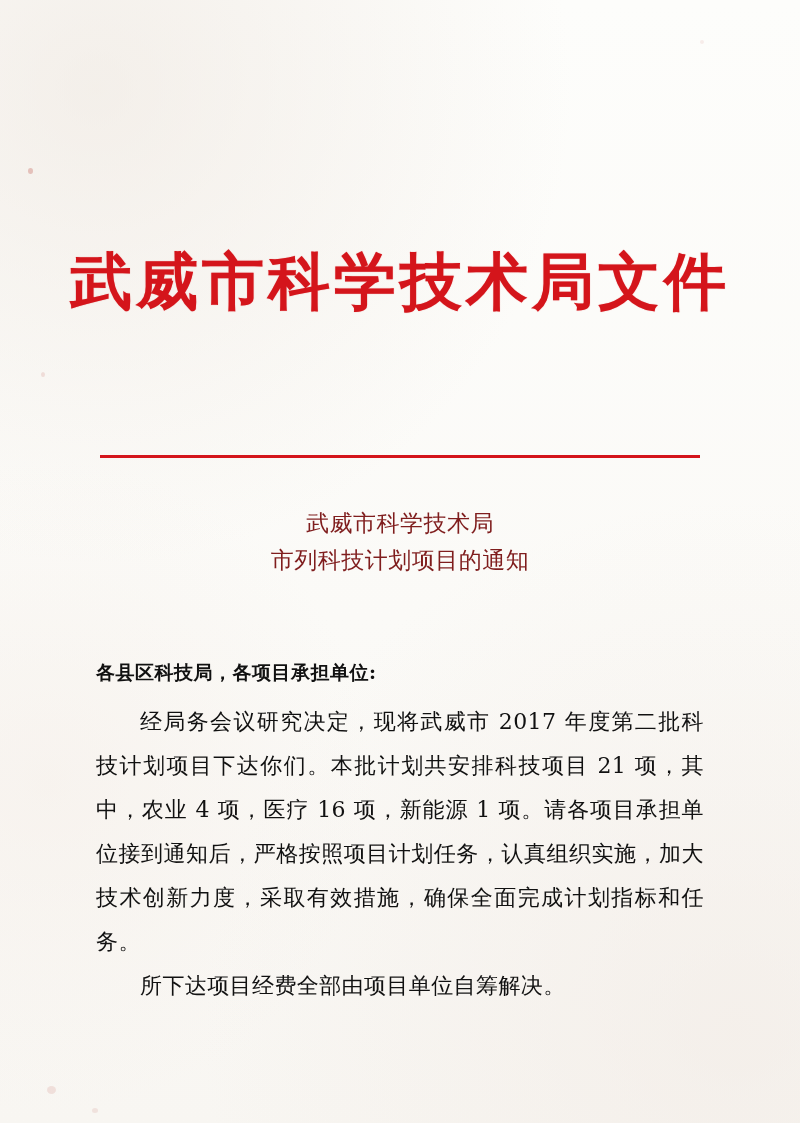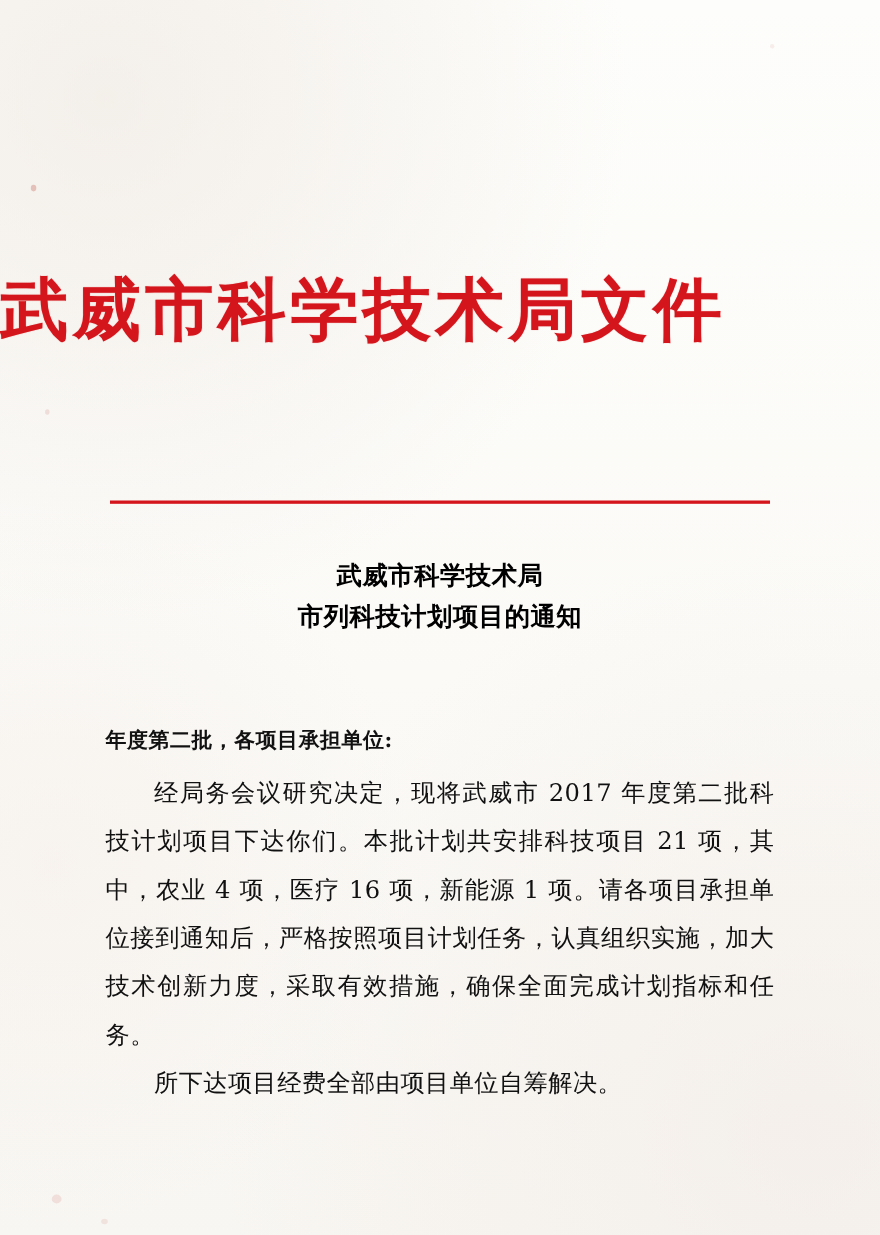--- a/index.html
+++ b/index.html
@@ -37,20 +37,21 @@
     inset: 0;
     padding: 0 96px;
     box-sizing: border-box;
   }
 
   .doc-title {
     position: absolute;
     top: 248px;
     left: 0;
     right: 0;
+    text-align: center;
     color: #d4151b;
     font-family: "DejaVu Serif", "Liberation Serif", serif;
     font-weight: bold;
     font-size: 62px;
     letter-spacing: 4px;
     line-height: 1.1;
     text-shadow: 0 0 1px rgba(212,21,27,0.45);
   }
 
   .doc-number {
@@ -72,24 +73,24 @@
     height: 2.5px;
     background: #d4151b;
   }
 
   .headline {
     position: absolute;
     top: 505px;
     left: 0;
     right: 0;
     text-align: center;
-    font-weight: bold;
+    font-weight: normal;
     font-size: 23px;
     line-height: 1.62;
-    color: #000000;
+    color: #7f1d1d;
     letter-spacing: 0.5px;
   }
 
   .salutation {
     position: absolute;
     top: 660px;
     left: 96px;
     font-size: 19px;
     color: #111;
     font-weight: bold;
@@ -129,20 +130,20 @@
   <div class="doc-title">武威市科学技术局文件</div>
 
 
   <div class="red-rule"></div>
 
   <div class="headline">
     <div>武威市科学技术局</div>
     <div>市列科技计划项目的通知</div>
   </div>
 
-  <div class="salutation">年度第二批，各项目承担单位:</div>
+  <div class="salutation">各县区科技局，各项目承担单位:</div>
 
   <div class="body-text">
     <p class="para">经局务会议研究决定，现将武威市 2017 年度第二批科技计划项目下达你们。本批计划共安排科技项目 21 项，其中，农业 4 项，医疗 16 项，新能源 1 项。请各项目承担单位接到通知后，严格按照项目计划任务，认真组织实施，加大技术创新力度，采取有效措施，确保全面完成计划指标和任务。</p>
     <p class="para">所下达项目经费全部由项目单位自筹解决。</p>
   </div>
 
 </div>
 
 </body></html>

